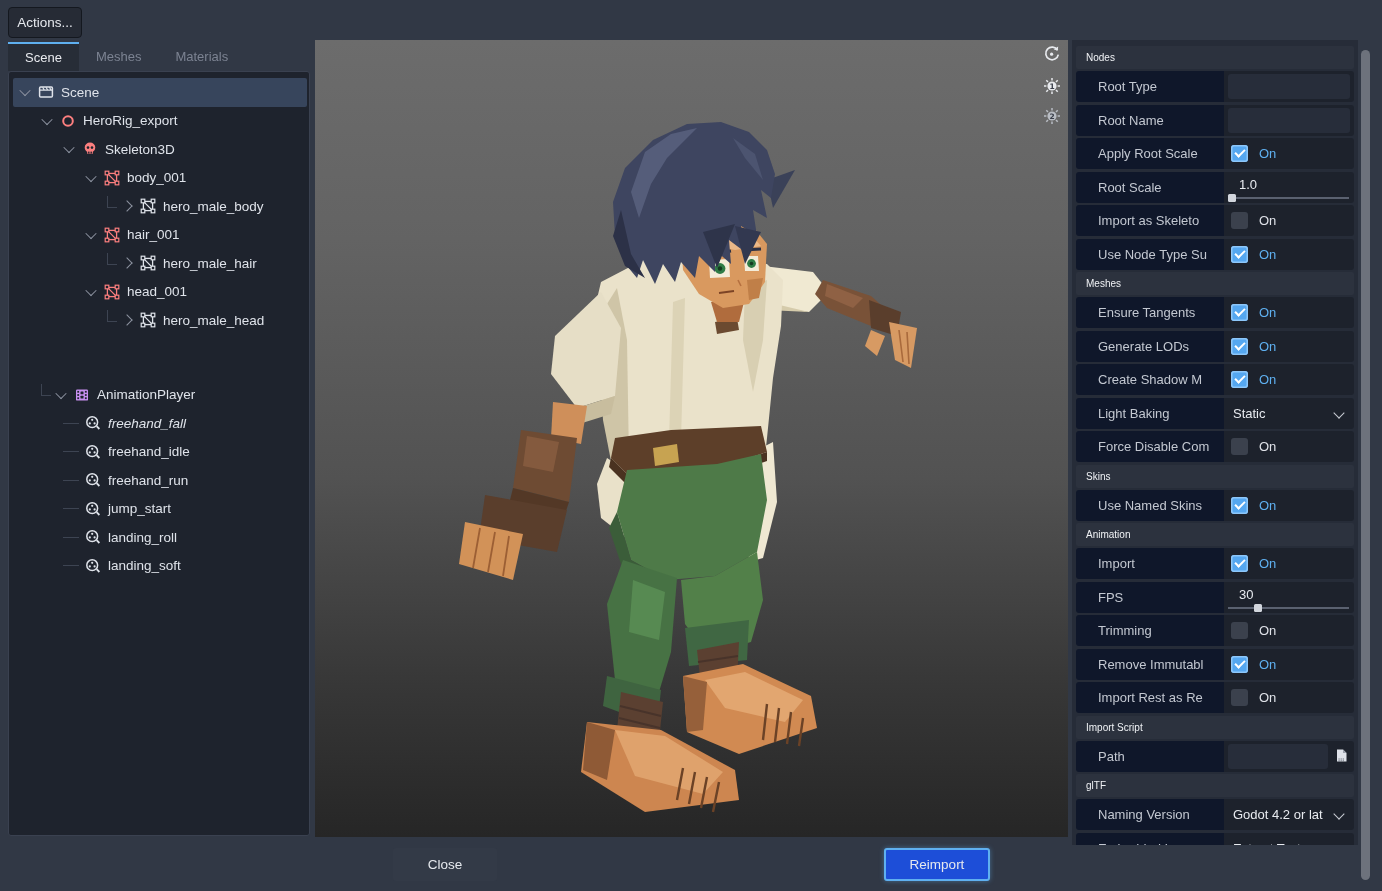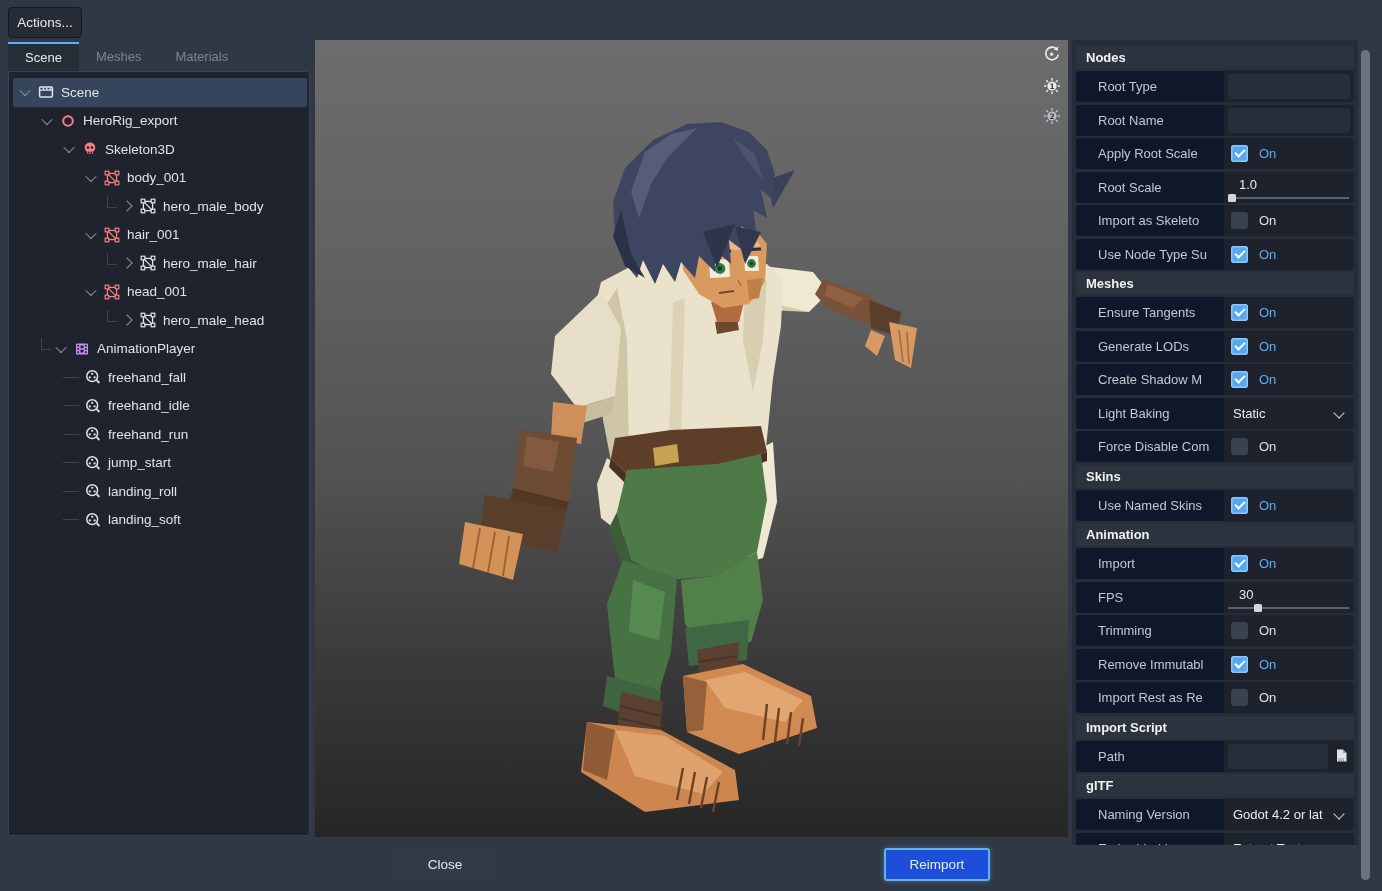--- a/index.html
+++ b/index.html
@@ -28,21 +28,21 @@
   .dash{width:16px;height:1px;background:#3d4452;flex:none;margin-right:5px;}
   .ticon{width:17px;height:16px;flex:none;margin-right:7px;display:flex;align-items:center;justify-content:center;}
   
   .viewport{position:absolute;left:315px;top:40px;width:753px;height:797px;
     background:linear-gradient(180deg,#6c6c6c 0%,#636363 25%,#525252 55%,#383838 80%,#262626 100%);overflow:hidden;}
   .vp-btn{position:absolute;right:7px;width:18px;height:18px;cursor:pointer;}
   
   .inspector{position:absolute;left:1072px;top:40px;width:286px;height:805px;background:#262c38;
     overflow:hidden;padding-top:4px;box-sizing:border-box;}
   .sect{height:23px;margin:2px 4px;background:#2c323e;border-radius:2px;display:flex;align-items:center;
-    padding-left:10px;font-weight:bold;color:#f0f2f5;font-size:13px;}
+    padding-left:10px;font-weight:normal;color:#f0f2f5;font-size:10px;}
   .prop-row{display:flex;height:31px;margin:0 4px 2.5px 4px;border-radius:3px;overflow:hidden;}
   .prop-label{width:148px;flex:none;background:#0f172a;color:#c3c8d1;font-size:13px;display:flex;
     align-items:center;padding-left:22px;box-sizing:border-box;white-space:nowrap;overflow:hidden;}
   .prop-value{flex:1;background:#1d222c;display:flex;align-items:center;position:relative;}
   .line-edit{flex:1;height:25px;margin:0 4px;background:#272d3a;border-radius:3px;}
   .line-edit.path-edit{margin-right:26px;}
   .checkbox{width:17px;height:17px;border-radius:3px;margin-left:7px;background:#3b414d;position:relative;flex:none;cursor:pointer;}
   .checkbox.checked{background:var(--checkbox);box-shadow:inset 0 0 0 1.5px #8ec7f9;}
   .checkbox.checked::after{content:"";position:absolute;left:3.5px;top:4px;width:8px;height:4px;
     border-left:2px solid #fff;border-bottom:2px solid #fff;transform:rotate(-45deg);}
@@ -190,41 +190,41 @@
             <rect x="3.4" y="3.4" width="9.2" height="9.2" fill="none" stroke="#dfe3ea" stroke-width="1.3"></rect>
             <path d="M3.4 3.4 12.6 12.6" stroke="#dfe3ea" stroke-width="1.3"></path>
             <rect x="1.2" y="1.2" width="3.6" height="3.6" fill="#1e232d" stroke="#dfe3ea" stroke-width="1.2"></rect>
             <rect x="11.2" y="1.2" width="3.6" height="3.6" fill="#1e232d" stroke="#dfe3ea" stroke-width="1.2"></rect>
             <rect x="1.2" y="11.2" width="3.6" height="3.6" fill="#1e232d" stroke="#dfe3ea" stroke-width="1.2"></rect>
             <rect x="11.2" y="11.2" width="3.6" height="3.6" fill="#1e232d" stroke="#dfe3ea" stroke-width="1.2"></rect>
           </svg>
         </span>
         <span>hero_male_head</span>
       </div>
-      <div class="tree-row" style="padding-left: 28px;">
+      <div class="tree-row" style="padding-left: 28px; margin-top: 46px;">
         <span class="elbow"></span>
         <span class="chev down"></span>
         <span class="ticon">
           <svg width="16" height="16" viewBox="0 0 16 16">
             <rect x="2" y="2.4" width="12" height="11.2" rx="1.2" fill="#c78ff0"></rect>
             <g fill="#1e232d">
               <rect x="3.3" y="3.9" width="1.8" height="1.8"></rect>
               <rect x="3.3" y="7.1" width="1.8" height="1.8"></rect>
               <rect x="3.3" y="10.3" width="1.8" height="1.8"></rect>
               <rect x="10.9" y="3.9" width="1.8" height="1.8"></rect>
               <rect x="10.9" y="7.1" width="1.8" height="1.8"></rect>
               <rect x="10.9" y="10.3" width="1.8" height="1.8"></rect>
               <rect x="6.5" y="4.4" width="3" height="2.8" rx="0.5"></rect>
               <rect x="6.5" y="8.8" width="3" height="2.8" rx="0.5"></rect>
             </g>
           </svg>
         </span>
         <span>AnimationPlayer</span>
       </div>
-      <div class="tree-row" style="padding-left: 50px;">
+      <div class="tree-row" style="padding-left: 50px; font-style: italic;">
         <span class="dash"></span>
         <span class="ticon">
           <svg width="16" height="16" viewBox="0 0 16 16">
             <circle cx="7.2" cy="7.2" r="5.4" fill="none" stroke="#dfe3ea" stroke-width="1.5"></circle>
             <circle cx="7.2" cy="4.8" r="1.1" fill="#dfe3ea"></circle>
             <circle cx="4.8" cy="8.4" r="1.1" fill="#dfe3ea"></circle>
             <circle cx="9.6" cy="8.4" r="1.1" fill="#dfe3ea"></circle>
             <path d="M11.6 11.2 14.4 14" stroke="#dfe3ea" stroke-width="1.8"></path>
           </svg>
         </span>

